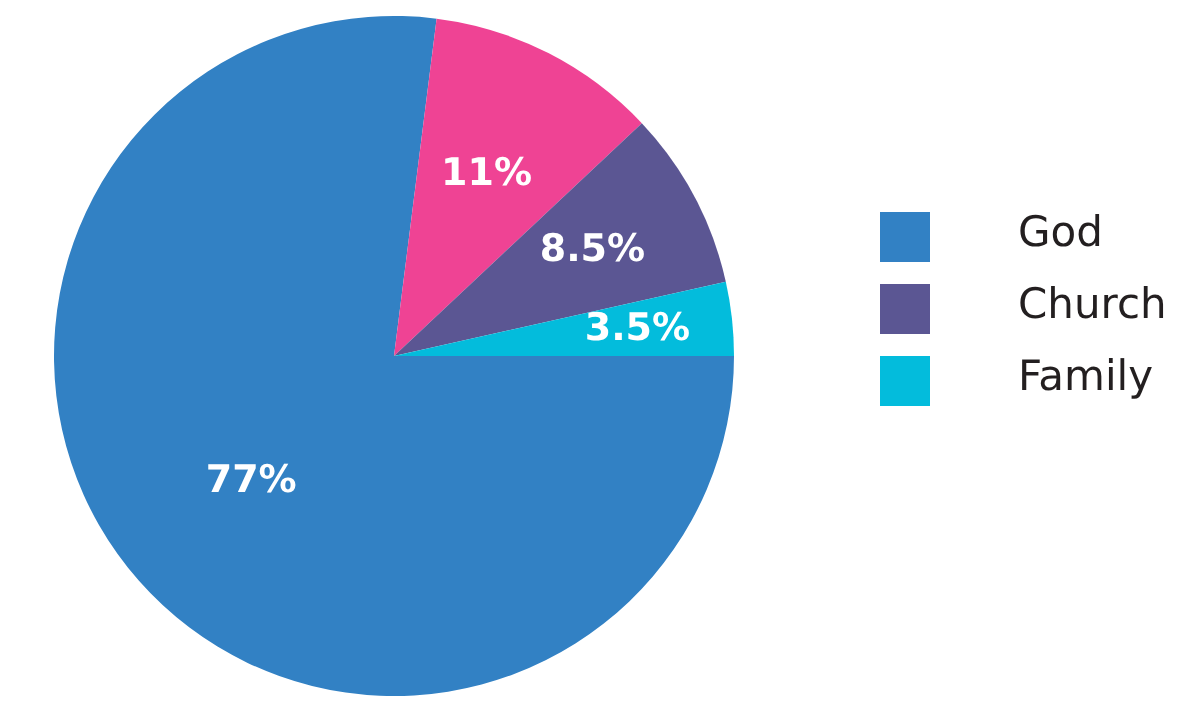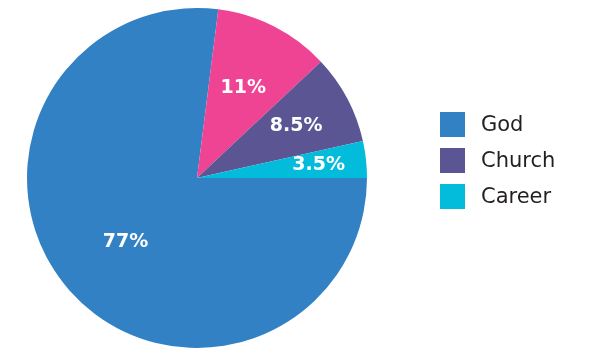--- a/index.html
+++ b/index.html
@@ -36,22 +36,23 @@
     dominant-baseline: middle;
   }
   #legend {
     position: absolute;
     left: 440px;
     top: 106px;
     width: 145px;
   }
   .legend-item {
     display: flex;
-    align-items: center;
+    align-items: flex-start;
     height: 36px;
+    gap: 28px;
   }
   .legend-swatch {
     width: 25px;
     height: 25px;
     flex: 0 0 25px;
     margin-right: 16px;
   }
   .legend-label {
     font-family: "DejaVu Sans", sans-serif;
     font-size: 21px;
@@ -84,17 +85,17 @@
       <div class="legend-item">
         <span class="legend-swatch" style="background: rgb(50, 129, 196);"></span>
         <span class="legend-label">God</span>
       </div>
       <div class="legend-item">
         <span class="legend-swatch" style="background: rgb(91, 86, 147);"></span>
         <span class="legend-label">Church</span>
       </div>
       <div class="legend-item">
         <span class="legend-swatch" style="background: rgb(3, 188, 220);"></span>
-        <span class="legend-label">Career</span>
+        <span class="legend-label">Family</span>
       </div>
     </div>
 
 </div>
 
 </body></html>

